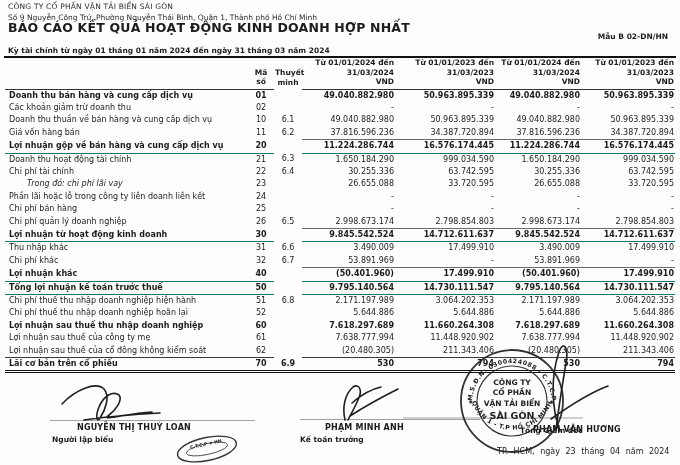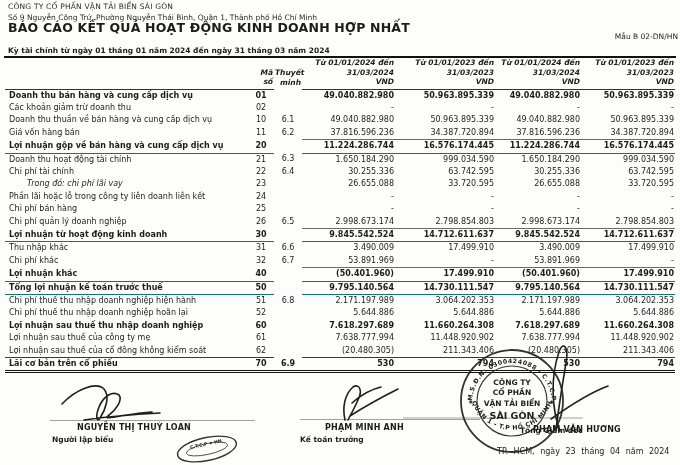--- a/index.html
+++ b/index.html
@@ -7,35 +7,35 @@
   body {
     position:relative; overflow:hidden; background:#fdfdfc;
     font-family:"DejaVu Sans", sans-serif; color:#1c1c1c;
   }
   .abs { position:absolute; }
 
   
   .company-name   { left:8px; top:2px;  font-size:7.5px; color:#2b2b2b; letter-spacing:.2px; }
   .company-addr   { left:8px; top:13px; font-size:7.5px; color:#2b2b2b; }
   .report-title   { left:8px; top:20px; font-size:12.5px; font-weight:bold; letter-spacing:.2px; }
-  .form-label     { right:2px; top:32px; font-size:7.5px; font-weight:normal; }
+  .form-label     { right:12px; top:32px; font-size:7.5px; font-weight:bold; }
   .report-period  { left:8px; top:46px; font-size:7.5px; font-weight:bold; }
   .top-rule       { left:4px; top:56px; width:672px; height:2px; background:#111; }
 
   
   table.statement { position:absolute; left:5px; top:58px; width:670px;
                     border-collapse:collapse; table-layout:fixed; }
   col.c-label { width:243px; } col.c-code { width:26px; } col.c-note { width:28px; }
   col.c-v1 { width:93px; } col.c-v2 { width:100px; } col.c-v3 { width:86px; } col.c-v4 { width:94px; }
 
   th { font-size:7.5px; font-weight:bold; vertical-align:bottom; padding:0 1px 2px 1px; line-height:9.5px; }
-  th.code, th.note { text-align:right;margin-top:28px; }
+  th.code, th.note { text-align:center;margin-top:28px; }
   th.num { text-align:right; }
   th span { display:block; }
-  thead th { border-bottom:1px solid #333;font-style:italic; }
+  thead th { border-bottom:1px solid #333; }
   thead th.note { border-bottom:none; }
 
   td { font-size:8px; line-height:12.4px; height:12.4px; padding:0 1px;
        white-space:nowrap; overflow:hidden; }
   td.label { text-align:left; padding-left:4px; }
   td.code  { text-align:center; }
   td.note  { text-align:center; }
   td.num   { text-align:right; }
 
   tr.style-bold   { font-weight:bold; }

